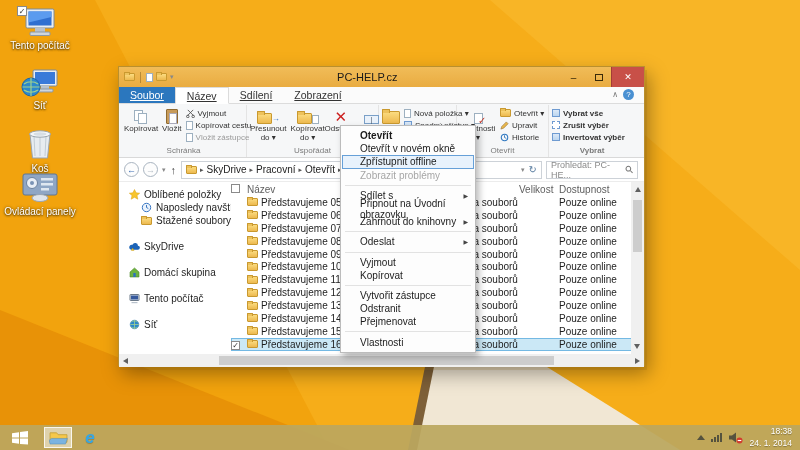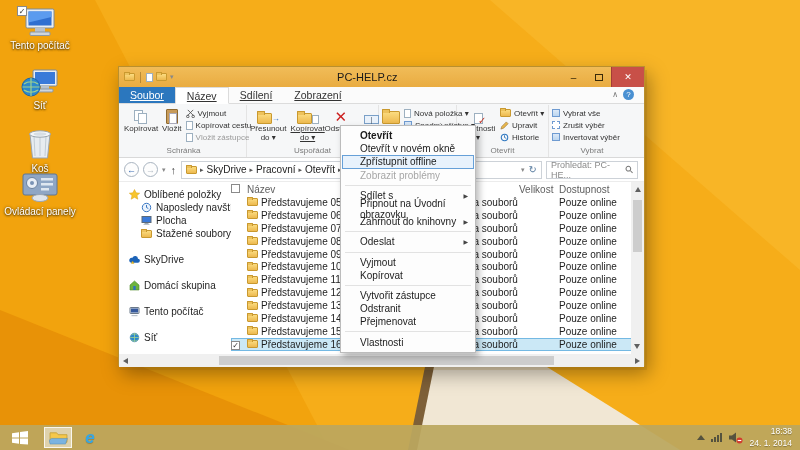--- a/index.html
+++ b/index.html
@@ -291,21 +291,21 @@
 
     <div class="grp" style="width:132px;">
       <div class="grp-body">
         <div class="bigbtn" style="width:44px;">
           <span class="ic">
               <span class="fold"></span>
               <span class="arrow-blue">→</span>
             </span>
           <span>Přesunout do ▾</span>
         </div>
-        <div class="bigbtn" style="width:44px;text-decoration:underline;">
+        <div class="bigbtn" style="width:44px;">
           <span class="ic">
               <span class="fold"></span>
               <span class="doc sm"></span>
             </span>
           <span>Kopírovat do ▾</span>
         </div>
         <div class="bigbtn" style="width:28px;">
           <span class="ic">
               <span class="xred">✕</span>
             </span>
@@ -368,21 +368,21 @@
                 <circle cx="5" cy="5" r="3.6" fill="none" stroke="#2e77c0" stroke-width="1.2"></circle>
                 <path d="M5 2.5V5l2 1" stroke="#2e77c0" fill="none"></path>
               </svg>
             <span>Historie</span>
           </div>
         </div>
       </div>
       <div class="grp-label">Otevřít</div>
     </div>
 
-    <div class="grp" style="width:86px; border-right:none;">
+    <div class="grp" style="width:86px; border-right:none;font-weight:bold;">
       <div class="grp-body">
         <div class="stack">
           <div class="smbtn">
             <span class="sq"></span>
             <span>Vybrat vše</span>
           </div>
           <div class="smbtn">
             <span class="sq dash"></span>
             <span>Zrušit výběr</span>
           </div>
@@ -438,30 +438,20 @@
       <div class="nrow child">
         <span class="nico">
             <svg width="11" height="11" viewBox="0 0 11 11">
               <circle cx="5.5" cy="5.5" r="4.2" fill="#eaf2fb" stroke="#3b78c4"></circle>
               <path d="M5.5 3v2.5l1.8 1" stroke="#3b78c4" fill="none"></path>
             </svg>
           </span>
         <span>Naposledy navštíven</span>
       </div>
       <div class="nrow child">
-        <span class="nico">
-            <svg width="11" height="11" viewBox="0 0 11 11">
-              <rect x="1" y="1.5" width="9" height="6" fill="#3a7ad9" stroke="#5b6a7a"></rect>
-              <rect x="3.5" y="8" width="4" height="1" fill="#9aa6b2"></rect>
-              <rect x="2.5" y="9" width="6" height="1" fill="#b9c2cc"></rect>
-            </svg>
-          </span>
-        <span>Plocha</span>
-      </div>
-      <div class="nrow child">
         <span class="nico fold sm"></span>
         <span>Stažené soubory</span>
       </div>
 
       <div class="nrow root">
         <span class="nico">
             <svg width="12" height="11" viewBox="0 0 12 9">
               <path d="M9.5 8a2.2 2.2 0 0 0 .3-4.4A3.1 3.1 0 0 0 3.8 2.6 2.1 2.1 0 0 0 2.4 8z" fill="#1c63b7"></path>
               <path d="M2.5 8.8l1.5-2.6 1.5 2.6z" fill="#f5c427" stroke="#b78c12" stroke-width=".4"></path>
             </svg>

